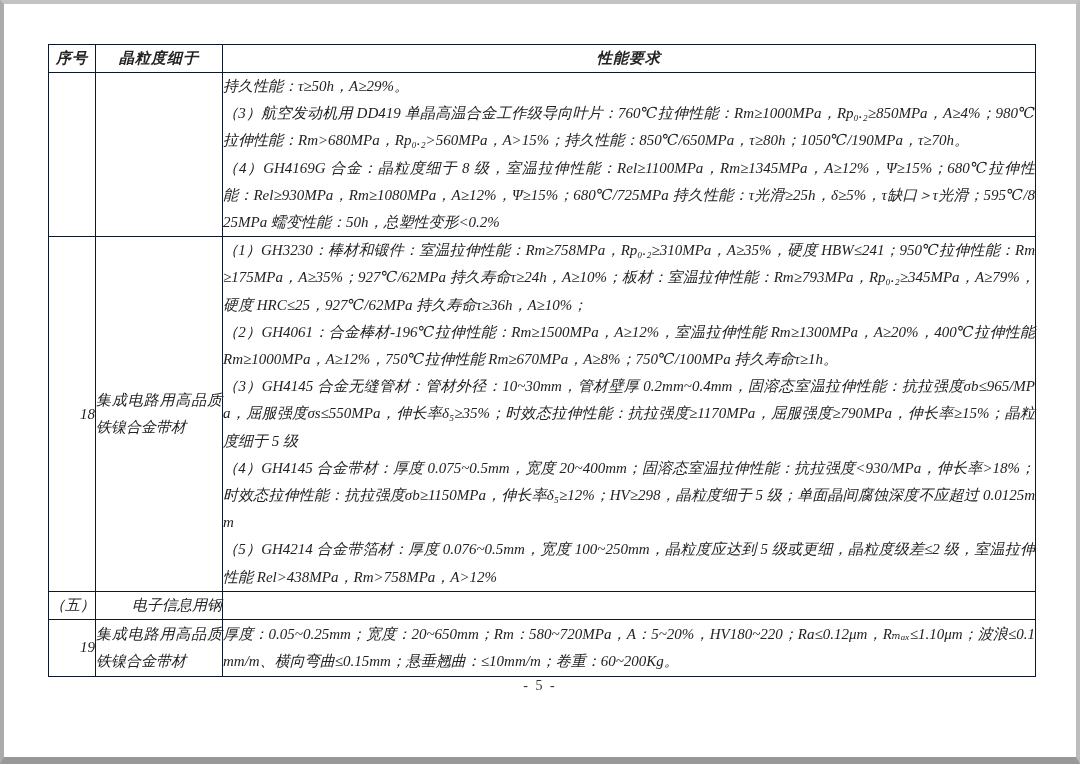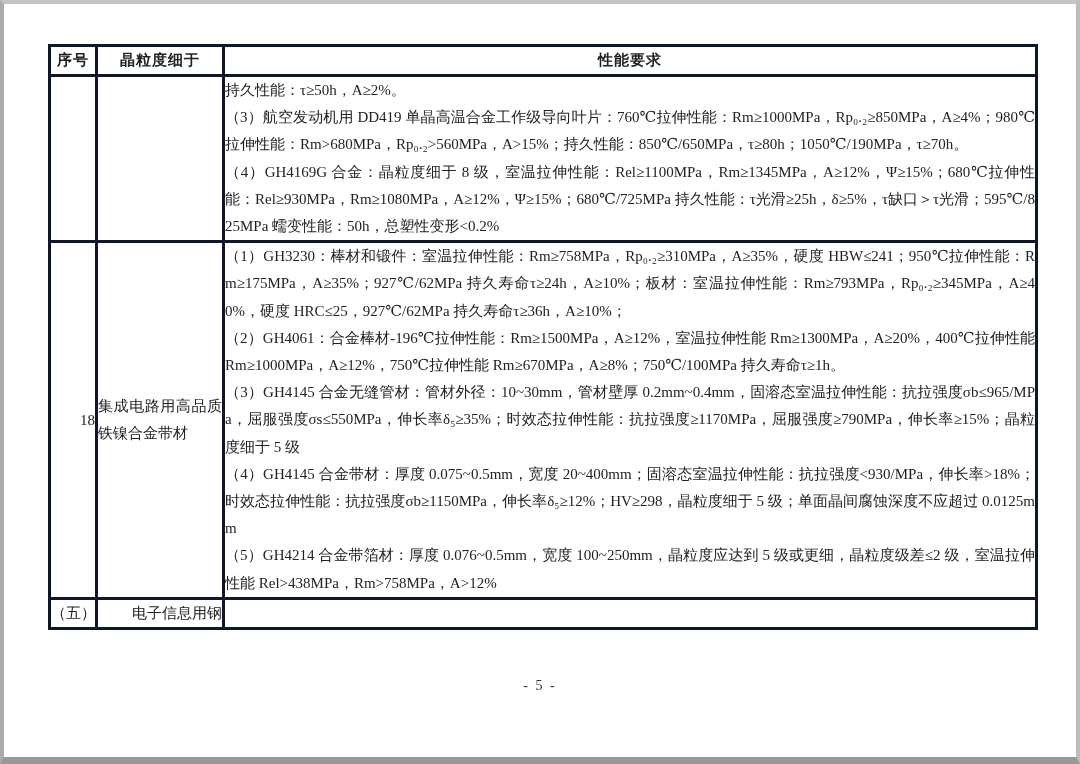--- a/index.html
+++ b/index.html
@@ -16,24 +16,25 @@
     color:#222222;
     overflow:hidden;
   }
   table.mat{
     position:absolute;left:44px;top:40px;
     width:987px;
     border-collapse:collapse;
     table-layout:fixed;
   }
   table.mat th, table.mat td{
-    border:3px solid #0f172a;
+    border:1px solid #0f172a;
     vertical-align:middle;
     font-size:15px;
     padding:0;
+    font-style:italic;
   }
   table.mat th{
     font-weight:bold;
     text-align:center;
     height:27px;
     letter-spacing:1px;
   }
   col.c-index{width:47px;}
   col.c-material{width:127px;}
   col.c-req{width:813px;}
@@ -87,43 +88,50 @@
         <th>晶粒度细于</th>
         <th>性能要求</th>
       </tr>
     </thead>
     <tbody>
 
       <tr class="r-cont">
         <td class="idx"></td>
         <td class="mat-name"></td>
         <td class="req">
-          <p>持久性能：τ≥50h，A≥2%。</p>
+          <p>持久性能：τ≥50h，A≥29%。</p>
           <p>（3）航空发动机用 DD419 单晶高温合金工作级导向叶片：760℃拉伸性能：Rm≥1000MPa，Rp₀.₂≥850MPa，A≥4%；980℃拉伸性能：Rm&gt;680MPa，Rp₀.₂&gt;560MPa，A&gt;15%；持久性能：850℃/650MPa，τ≥80h；1050℃/190MPa，τ≥70h。</p>
           <p>（4）GH4169G 合金：晶粒度细于 8 级，室温拉伸性能：Rel≥1100MPa，Rm≥1345MPa，A≥12%，Ψ≥15%；680℃拉伸性能：Rel≥930MPa，Rm≥1080MPa，A≥12%，Ψ≥15%；680℃/725MPa 持久性能：τ光滑≥25h，δ≥5%，τ缺口＞τ光滑；595℃/825MPa 蠕变性能：50h，总塑性变形&lt;0.2%</p>
         </td>
       </tr>
 
       <tr class="r-18">
         <td class="idx">18</td>
         <td class="mat-name">集成电路用高品质铁镍合金带材</td>
         <td class="req">
-          <p>（1）GH3230：棒材和锻件：室温拉伸性能：Rm≥758MPa，Rp₀.₂≥310MPa，A≥35%，硬度 HBW≤241；950℃拉伸性能：Rm≥175MPa，A≥35%；927℃/62MPa 持久寿命τ≥24h，A≥10%；板材：室温拉伸性能：Rm≥793MPa，Rp₀.₂≥345MPa，A≥40%，硬度 HRC≤25，927℃/62MPa 持久寿命τ≥36h，A≥10%；</p>
+          <p>（1）GH3230：棒材和锻件：室温拉伸性能：Rm≥758MPa，Rp₀.₂≥310MPa，A≥35%，硬度 HBW≤241；950℃拉伸性能：Rm≥175MPa，A≥35%；927℃/62MPa 持久寿命τ≥24h，A≥10%；板材：室温拉伸性能：Rm≥793MPa，Rp₀.₂≥345MPa，A≥79%，硬度 HRC≤25，927℃/62MPa 持久寿命τ≥36h，A≥10%；</p>
           <p>（2）GH4061：合金棒材-196℃拉伸性能：Rm≥1500MPa，A≥12%，室温拉伸性能 Rm≥1300MPa，A≥20%，400℃拉伸性能 Rm≥1000MPa，A≥12%，750℃拉伸性能 Rm≥670MPa，A≥8%；750℃/100MPa 持久寿命τ≥1h。</p>
           <p>（3）GH4145 合金无缝管材：管材外径：10~30mm，管材壁厚 0.2mm~0.4mm，固溶态室温拉伸性能：抗拉强度σb≤965/MPa，屈服强度σs≤550MPa，伸长率δ₅≥35%；时效态拉伸性能：抗拉强度≥1170MPa，屈服强度≥790MPa，伸长率≥15%；晶粒度细于 5 级</p>
           <p>（4）GH4145 合金带材：厚度 0.075~0.5mm，宽度 20~400mm；固溶态室温拉伸性能：抗拉强度&lt;930/MPa，伸长率&gt;18%；时效态拉伸性能：抗拉强度σb≥1150MPa，伸长率δ₅≥12%；HV≥298，晶粒度细于 5 级；单面晶间腐蚀深度不应超过 0.0125mm</p>
           <p>（5）GH4214 合金带箔材：厚度 0.076~0.5mm，宽度 100~250mm，晶粒度应达到 5 级或更细，晶粒度级差≤2 级，室温拉伸性能 Rel&gt;438MPa，Rm&gt;758MPa，A&gt;12%</p>
         </td>
       </tr>
 
       <tr class="r-cat">
         <td class="idx">（五）</td>
         <td class="mat-name plain">电子信息用钢</td>
         <td class="req"></td>
       </tr>
 
+      <tr class="r-19">
+        <td class="idx">19</td>
+        <td class="mat-name">集成电路用高品质铁镍合金带材</td>
+        <td class="req">
+          <p>厚度：0.05~0.25mm；宽度：20~650mm；Rm：580~720MPa，A：5~20%，HV180~220；Ra≤0.12μm，Rₘₐₓ≤1.10μm；波浪≤0.1mm/m、横向弯曲≤0.15mm；悬垂翘曲：≤10mm/m；卷重：60~200Kg。</p>
+        </td>
+      </tr>
 
     </tbody>
   </table>
 
   <div class="footer">- 5 -</div>
 
 </div>
 
 </body></html>

